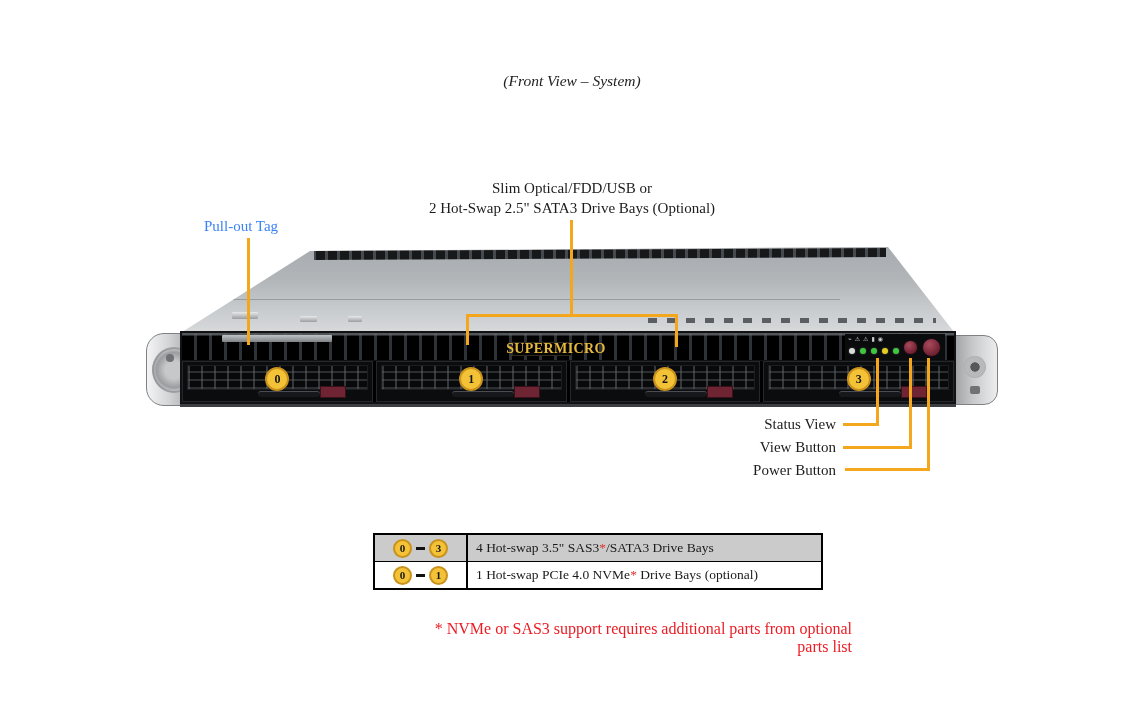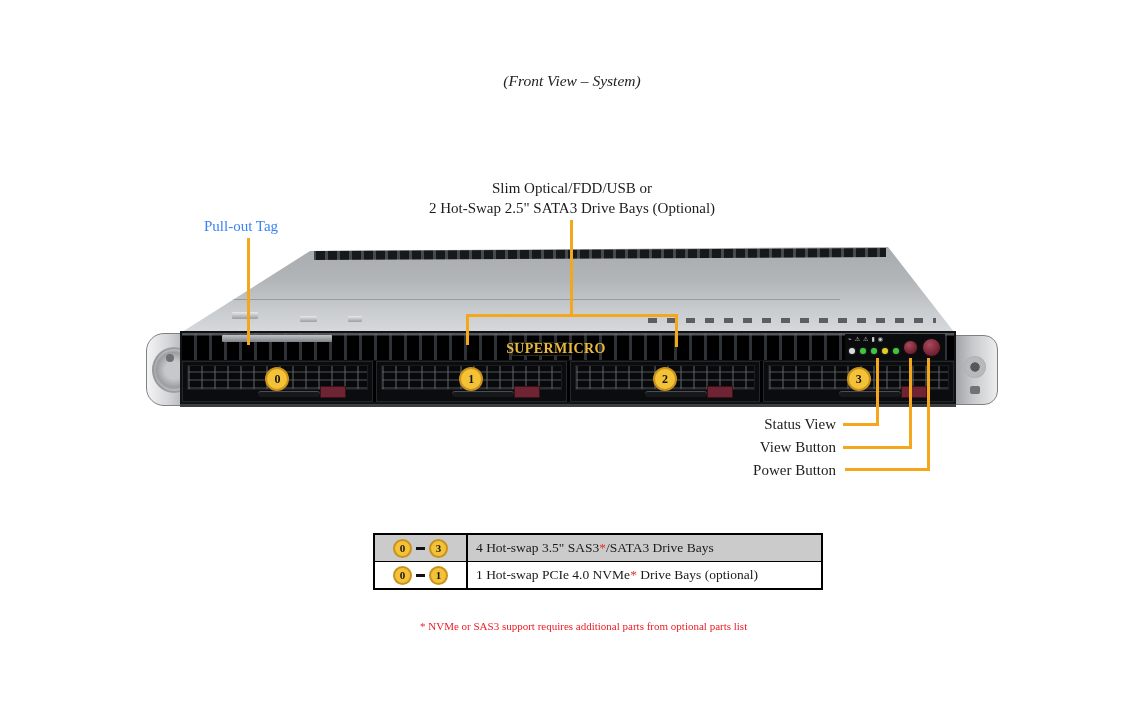--- a/index.html
+++ b/index.html
@@ -84,21 +84,21 @@
   .t-row{display:flex;height:26px;border-bottom:1px solid #000;}
   .t-row:last-child{border-bottom:none;}
   .row-gray{background:#CBCBCB;}
   .t-c1{width:93px;border-right:2px solid #000;display:flex;align-items:center;justify-content:center;gap:4px;box-sizing:border-box;}
   .t-c2{flex:1;display:flex;align-items:center;padding-left:8px;font-size:13.5px;white-space:pre;}
   .badge-sm{width:19px;height:19px;border-radius:50%;background:#F4C237;border:2px solid #C8921C;
     color:#151515;font-size:11px;font-weight:bold;display:flex;align-items:center;justify-content:center;box-sizing:border-box;}
   .range-dash{width:9px;height:3px;background:#111;}
   .star{color:#e03131;}
 
-  .footnote{left:420px;top:620px;width:432px;text-align:left;font-size:11px;color:#ED1C24;z-index:4;}
+  .footnote{left:420px;top:620px;width:432px;text-align:right;font-size:16px;color:#ED1C24;z-index:4;}
 </style>
 </head>
 <body>
 
 <div class="page">
 
   <div class="abs fig-title">(Front View – System)</div>
 
   <div class="abs lbl-optical">
     <div>Slim Optical/FDD/USB or</div>

